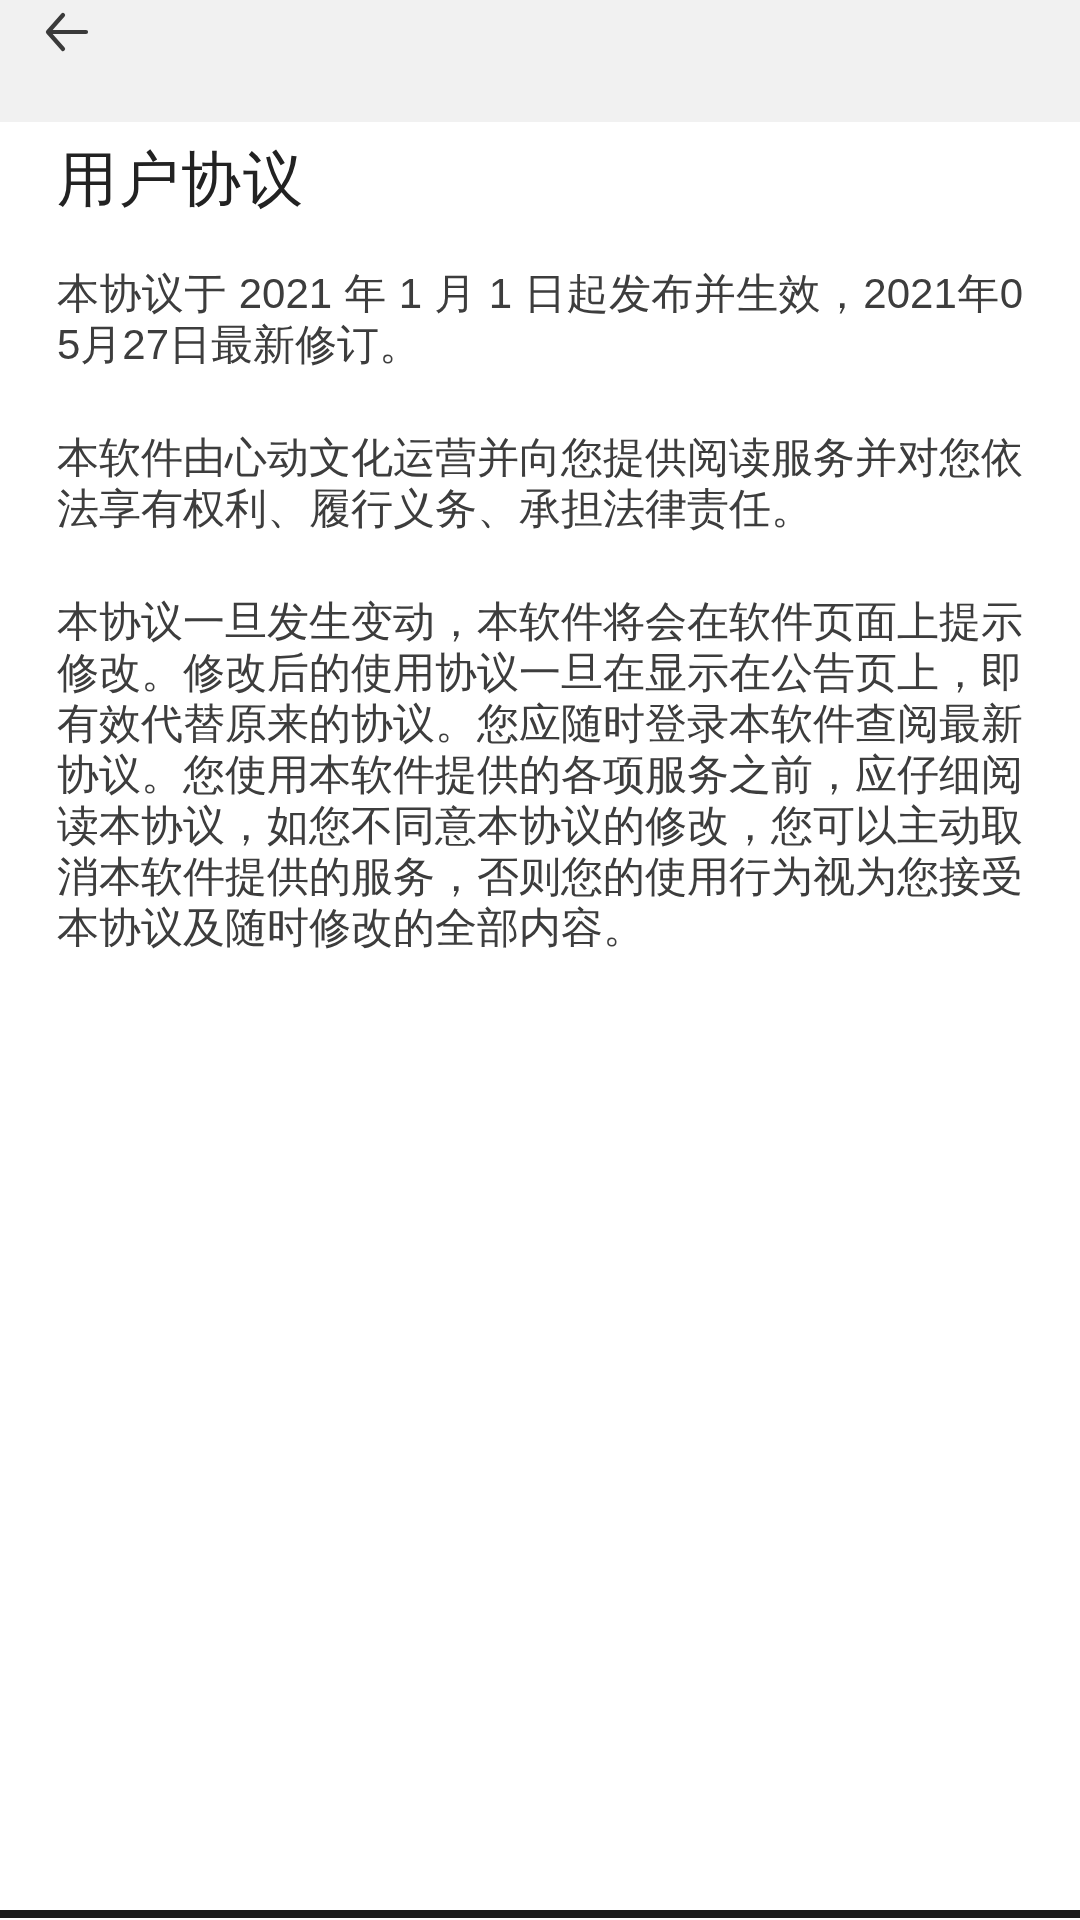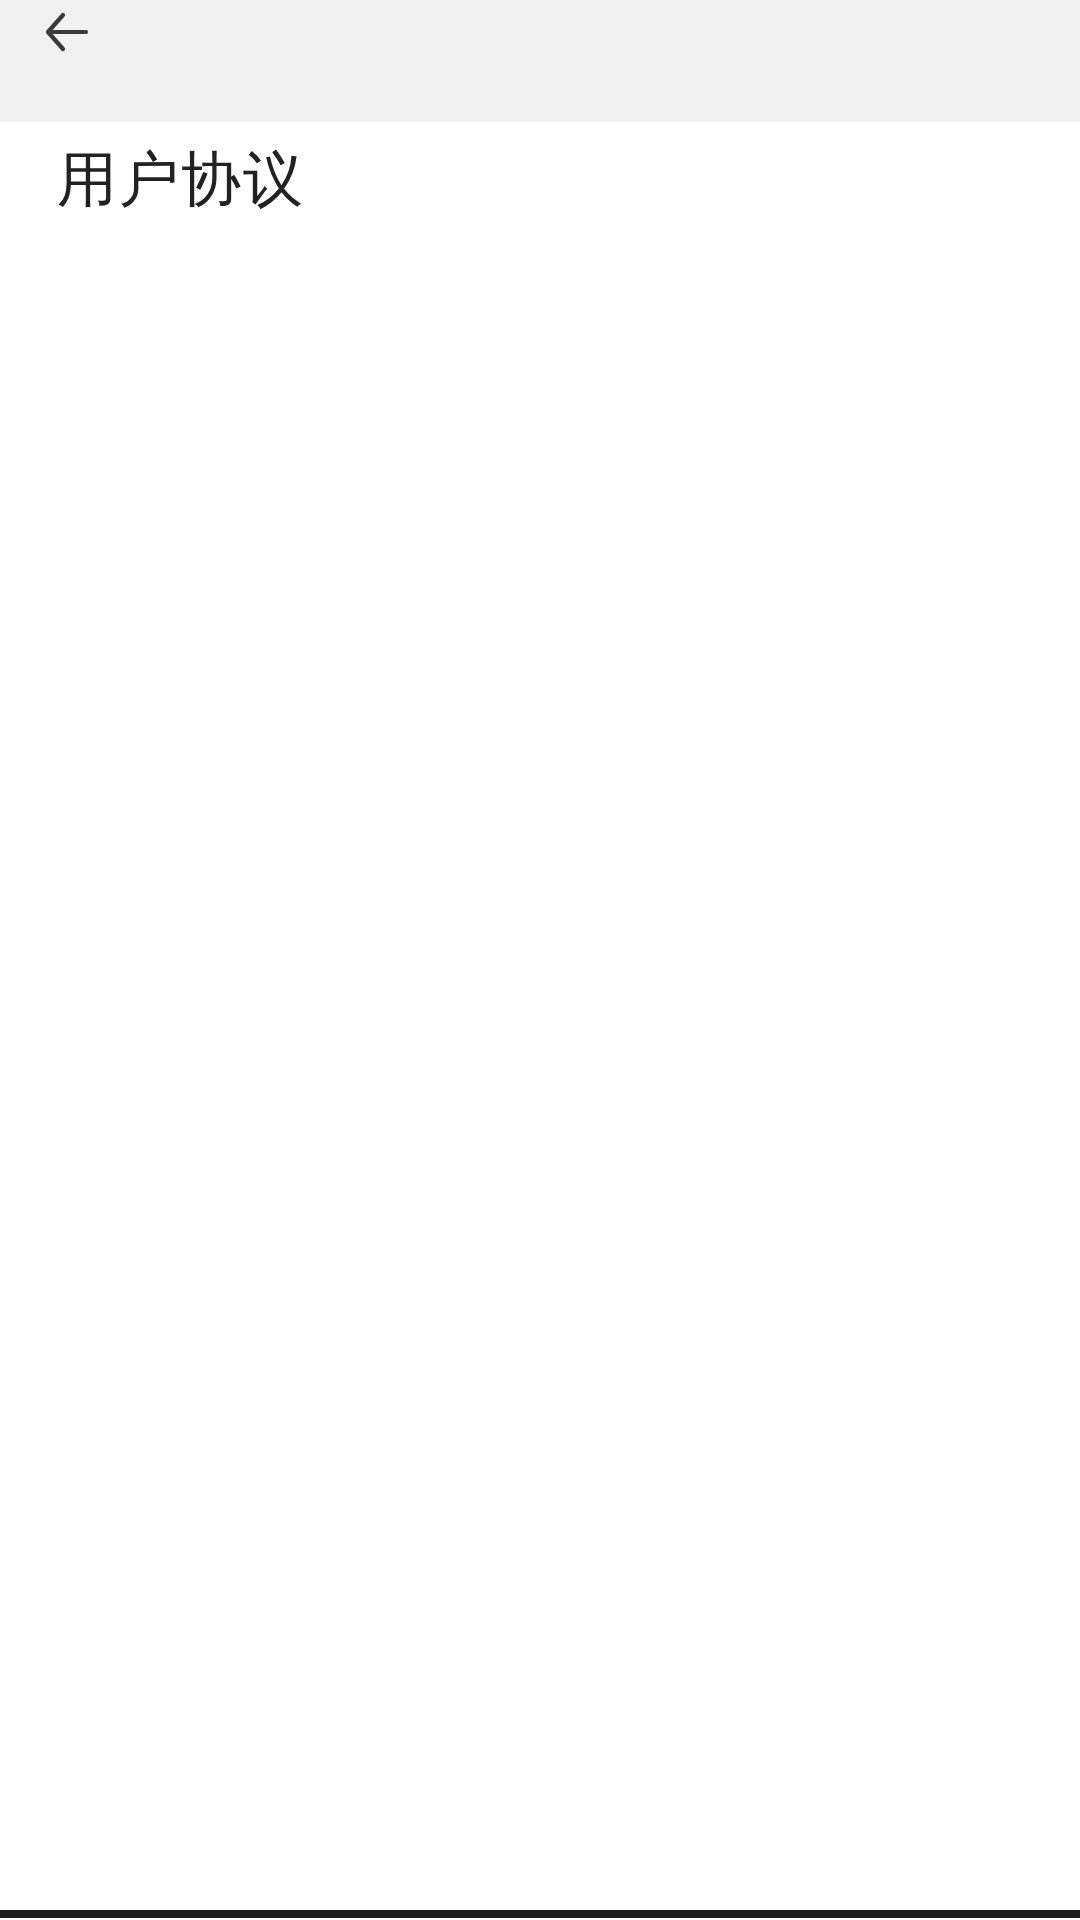--- a/index.html
+++ b/index.html
@@ -84,16 +84,19 @@
       <svg viewBox="0 0 48 48" fill="none" xmlns="http://www.w3.org/2000/svg">
         <path d="M21 7 L6 24 L21 41 M6.5 24 H44" stroke="#3a3a3a" stroke-width="4.2" stroke-linecap="round" stroke-linejoin="round" fill="none"></path>
       </svg>
     </span>
   </button>
 </header>
 
 <main class="scroll-area">
   <div class="content">
     <h1 class="page-title">用户协议</h1>
+    <p>本协议于 2021 年 1 月 1 日起发布并生效，2021年05月27日最新修订。</p>
+    <p>本软件由心动文化运营并向您提供阅读服务并对您依法享有权利、履行义务、承担法律责任。</p>
+    <p>本协议一旦发生变动，本软件将会在软件页面上提示修改。修改后的使用协议一旦在显示在公告页上，即有效代替原来的协议。您应随时登录本软件查阅最新协议。您使用本软件提供的各项服务之前，应仔细阅读本协议，如您不同意本协议的修改，您可以主动取消本软件提供的服务，否则您的使用行为视为您接受本协议及随时修改的全部内容。</p>
   </div>
 </main>
 
 <div class="bottom-bar"></div>
 
 </body></html>

